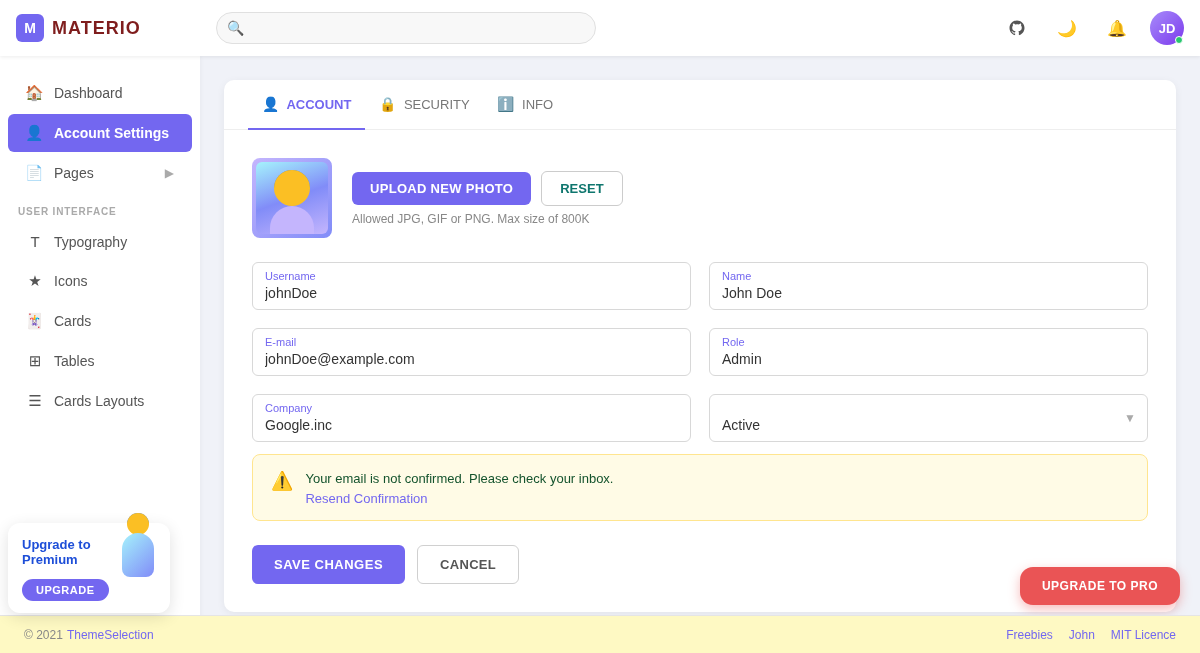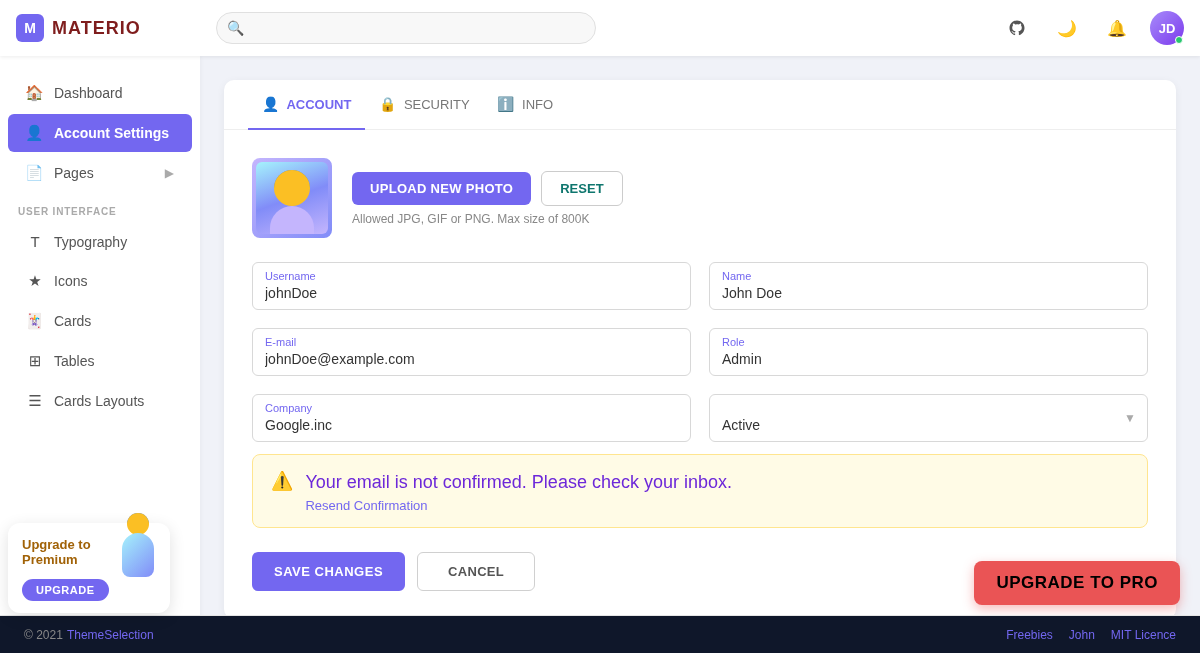--- a/index.html
+++ b/index.html
@@ -307,22 +307,22 @@
       align-items: flex-start;
       gap: 12px;
       margin-bottom: 24px;
     }
     .warning-icon {
       color: #faad14;
       font-size: 18px;
       margin-top: 1px;
     }
     .warning-text {
-      font-size: 18px;
-      color: #6d28d9;
+      font-size: 13px;
+      color: #14532d;
       line-height: 1.5;
     }
     .warning-link {
       color: #7367f0;
       cursor: pointer;
       font-size: 13px;
       text-decoration: none;
       display: block;
       margin-top: 2px;
     }
@@ -341,21 +341,21 @@
       font-size: 13px;
       font-weight: 700;
       cursor: pointer;
       letter-spacing: 0.5px;
     }
     .btn-cancel {
       background: transparent;
       color: #555;
       border: 1px solid #d0d0d0;
       border-radius: 6px;
-      padding: 11px 30px;
+      padding: 11px 22px;
       font-size: 13px;
       font-weight: 700;
       cursor: pointer;
       letter-spacing: 0.3px;
     }
 
     
     .upgrade-card {
       position: fixed;
       bottom: 40px;
@@ -363,21 +363,21 @@
       width: 162px;
       background: #fff;
       border-radius: 12px;
       box-shadow: 0 4px 16px rgba(0,0,0,0.12);
       padding: 14px 14px 12px;
       z-index: 50;
     }
     .upgrade-title {
       font-size: 13px;
       font-weight: 700;
-      color: #a16207;
+      color: #1d4ed8;
       margin-bottom: 4px;
     }
     .upgrade-btn {
       background: #7367f0;
       color: #fff;
       border: none;
       border-radius: 20px;
       padding: 5px 14px;
       font-size: 11px;
       font-weight: 700;
@@ -419,44 +419,44 @@
       top: 0;
       left: 9px;
     }
 
     
     .footer {
       position: fixed;
       bottom: 0;
       left: 0; right: 0;
       height: 38px;
-      background: #0f172a;
+      background: #fef9c3;
       display: flex;
       align-items: center;
       justify-content: space-between;
       padding: 0 24px;
       font-size: 12px;
       color: #888;
       border-top: 1px solid #e5e5e5;
     }
     .footer-left { display: flex; gap: 4px; }
     .footer-right { display: flex; gap: 16px; }
     .footer-link { color: #7367f0; text-decoration: none; cursor: pointer; }
 
     
     .upgrade-pro-btn {
       position: fixed;
       bottom: 48px;
       right: 20px;
       background: #ea5455;
-      color: #000000;
+      color: #ffffff;
       border: none;
-      border-radius: 8px;
+      border-radius: 13px;
       padding: 12px 22px;
-      font-size: 17px;
+      font-size: 12px;
       font-weight: 700;
       cursor: pointer;
       letter-spacing: 0.5px;
       box-shadow: 0 4px 12px rgba(234, 84, 85, 0.4);
     }
   </style>
 </head>
 <body>
 
 <nav class="navbar">

